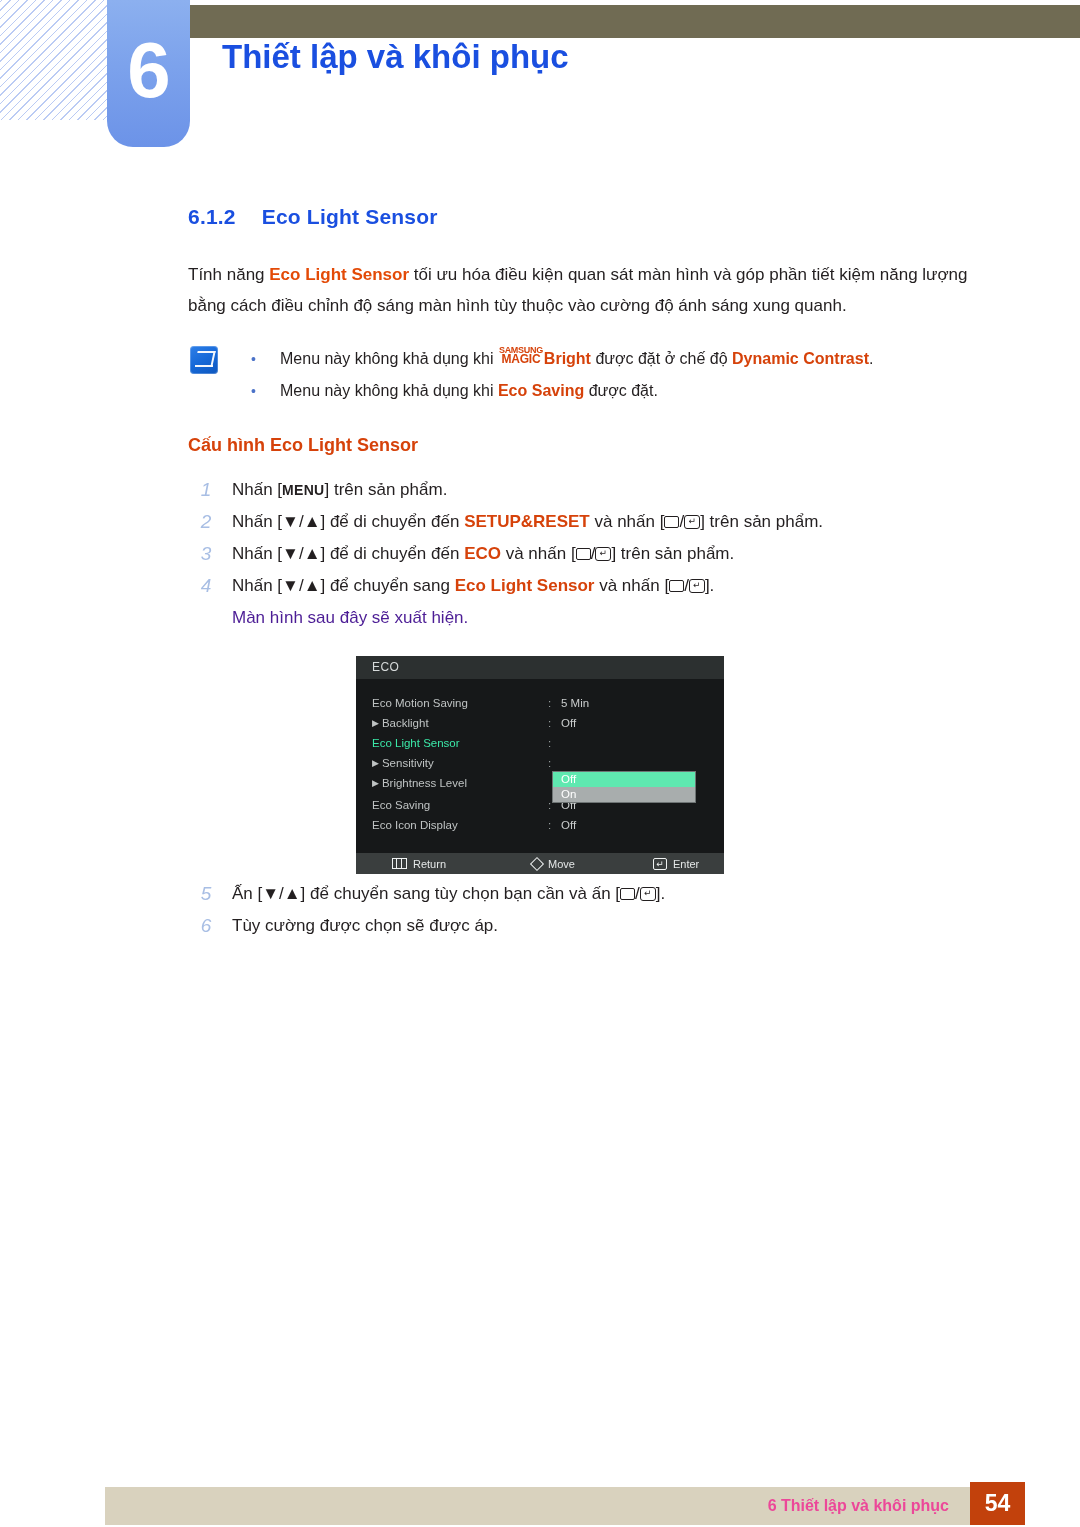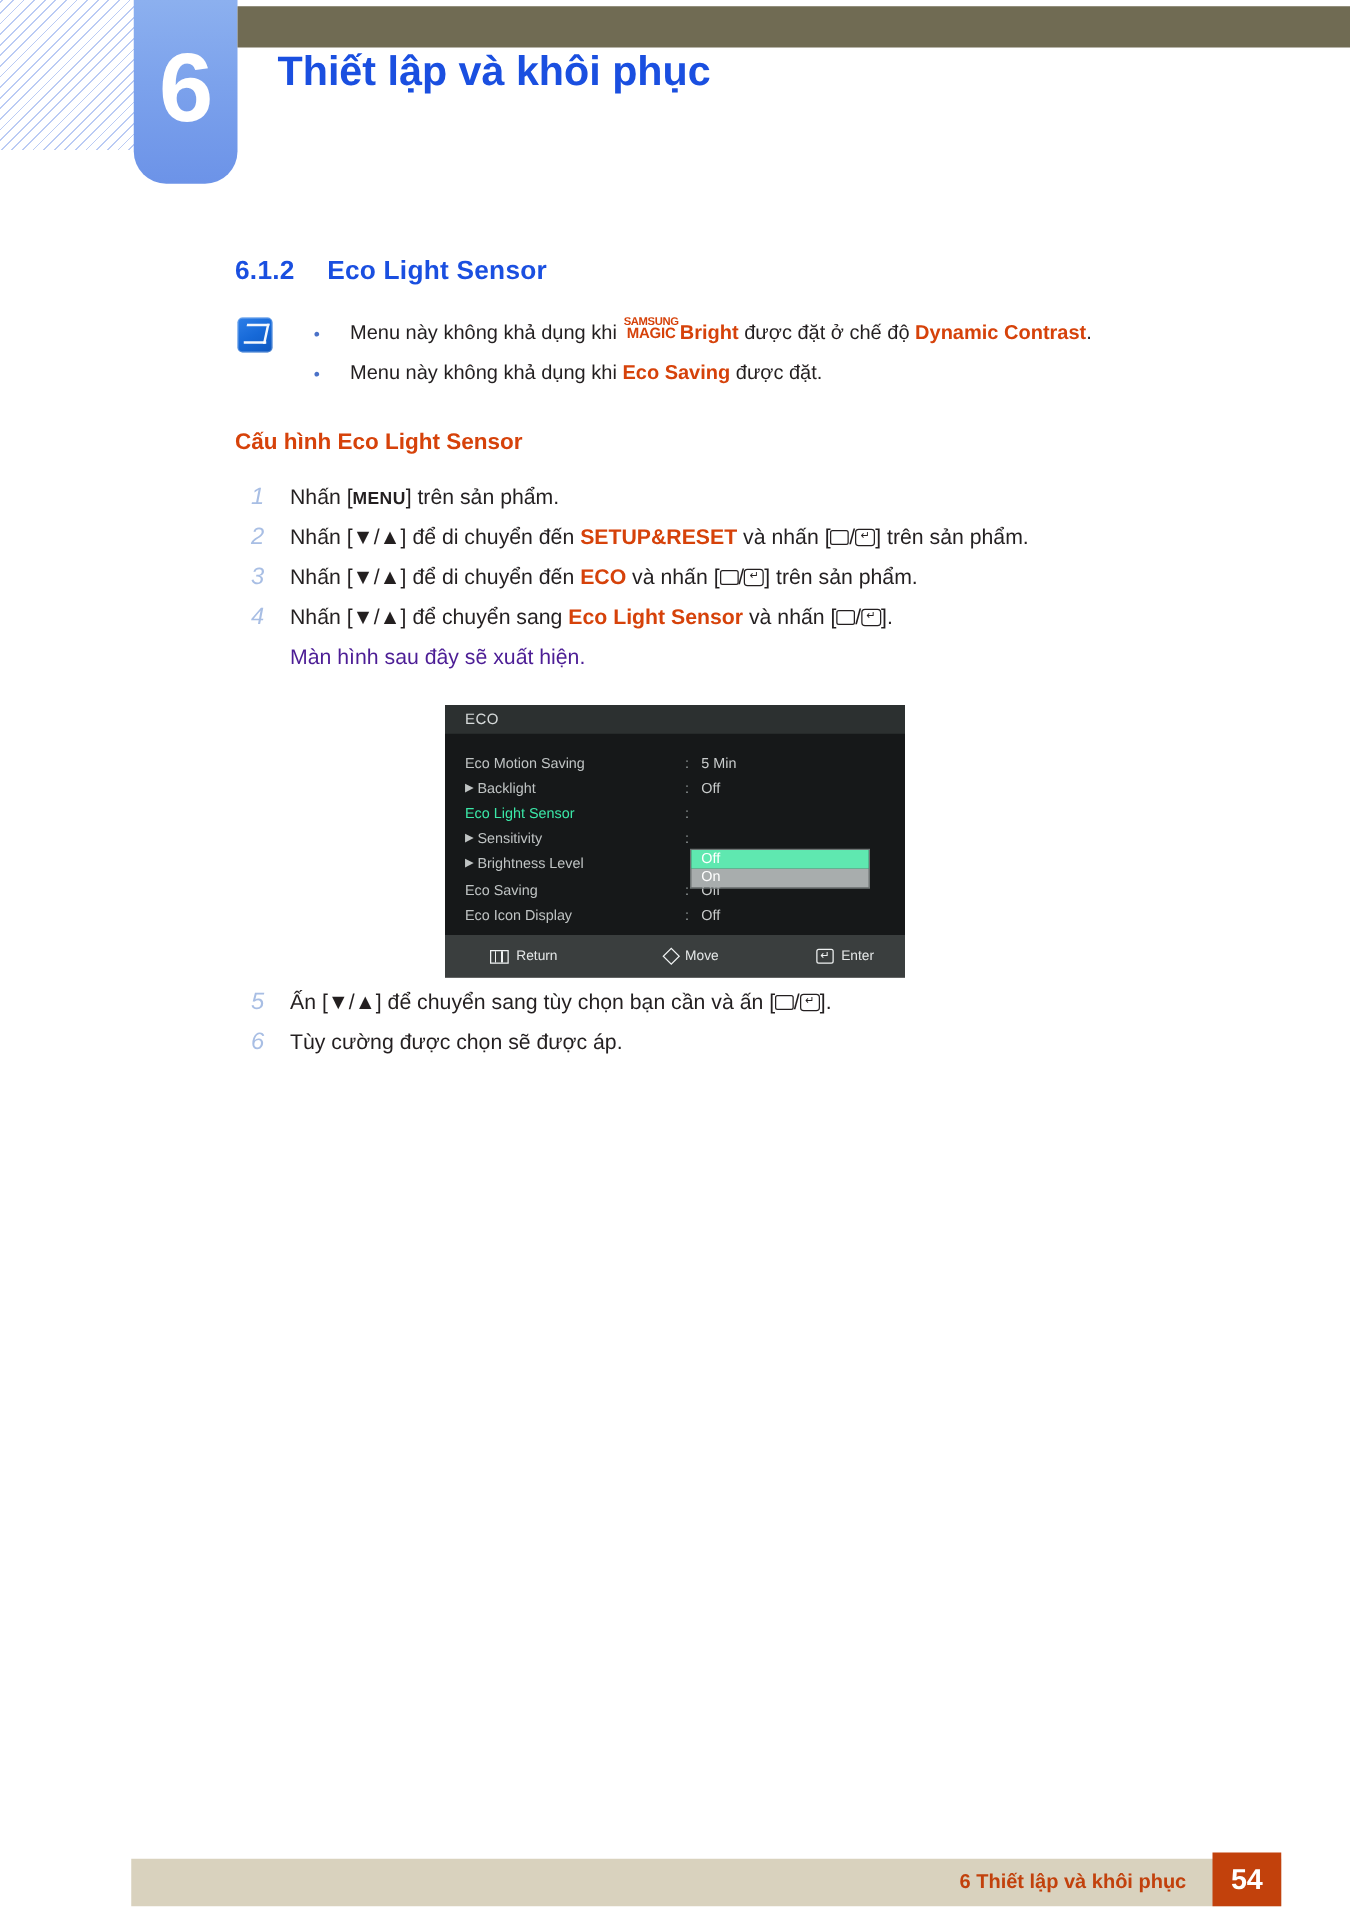--- a/index.html
+++ b/index.html
@@ -306,21 +306,21 @@
     font-size: 11.5px;
     padding-left: 8px;
     color: #F2F5F5;
   }
   .dd-opt.on-top { background: #5FE8B0; color: #FFFFFF; }
   .dd-opt.on-bot { background: #A8ADAD; color: #FFFFFF; }
   .osd-footer {
     position: absolute;
     left: 0; bottom: 0;
     width: 100%;
-    height: 34px;
+    height: 21px;
     background: #3A3E3E;
     display: flex;
     align-items: center;
     font-size: 11px;
     color: #E4E7E7;
   }
   .osd-fitem {
     display: flex;
     align-items: center;
     gap: 6px;
@@ -399,21 +399,21 @@
     background: #D9D2BE;
   }
   .footer-text {
     position: absolute;
     right: 131px;
     top: 17px;
     height: 38px;
     line-height: 38px;
     font-size: 16px;
     font-weight: bold;
-    color: #c2410c;
+    color: #ec4899;
   }
   .footer-pagebox {
     position: absolute;
     right: 55px;
     top: 12px;
     width: 55px;
     height: 43px;
     background: #c2410c;
     color: #ffffff;
     font-size: 23px;
@@ -431,20 +431,21 @@
   <div class="header-bar"></div>
   <div class="chapter-title">Thiết lập và khôi phục</div>
 </div>
 
 <div class="content">
 
   <div class="sec-heading">
     <span class="num">6.1.2</span><span>Eco Light Sensor</span>
   </div>
 
+  <p class="intro"><span>Tính năng </span><span class="orange">Eco Light Sensor</span><span> tối ưu hóa điều kiện quan sát màn hình và góp phần tiết kiệm năng lượng bằng cách điều chỉnh độ sáng màn hình tùy thuộc vào cường độ ánh sáng xung quanh.</span></p>
 
   <div class="note">
     <div class="note-icon"></div>
     <ul class="note-list">
       <li><span>Menu này không khả dụng khi </span><span class="magic"><span class="s1">SAMSUNG</span><span class="s2">MAGIC</span></span><span class="orange-b">Bright</span><span> được đặt ở chế độ </span><span class="orange-b">Dynamic Contrast</span><span>.</span></li>
       <li><span>Menu này không khả dụng khi </span><span class="orange-b">Eco Saving</span><span> được đặt.</span></li>
     </ul>
   </div>
 
   <div class="sub-heading">Cấu hình Eco Light Sensor</div>

